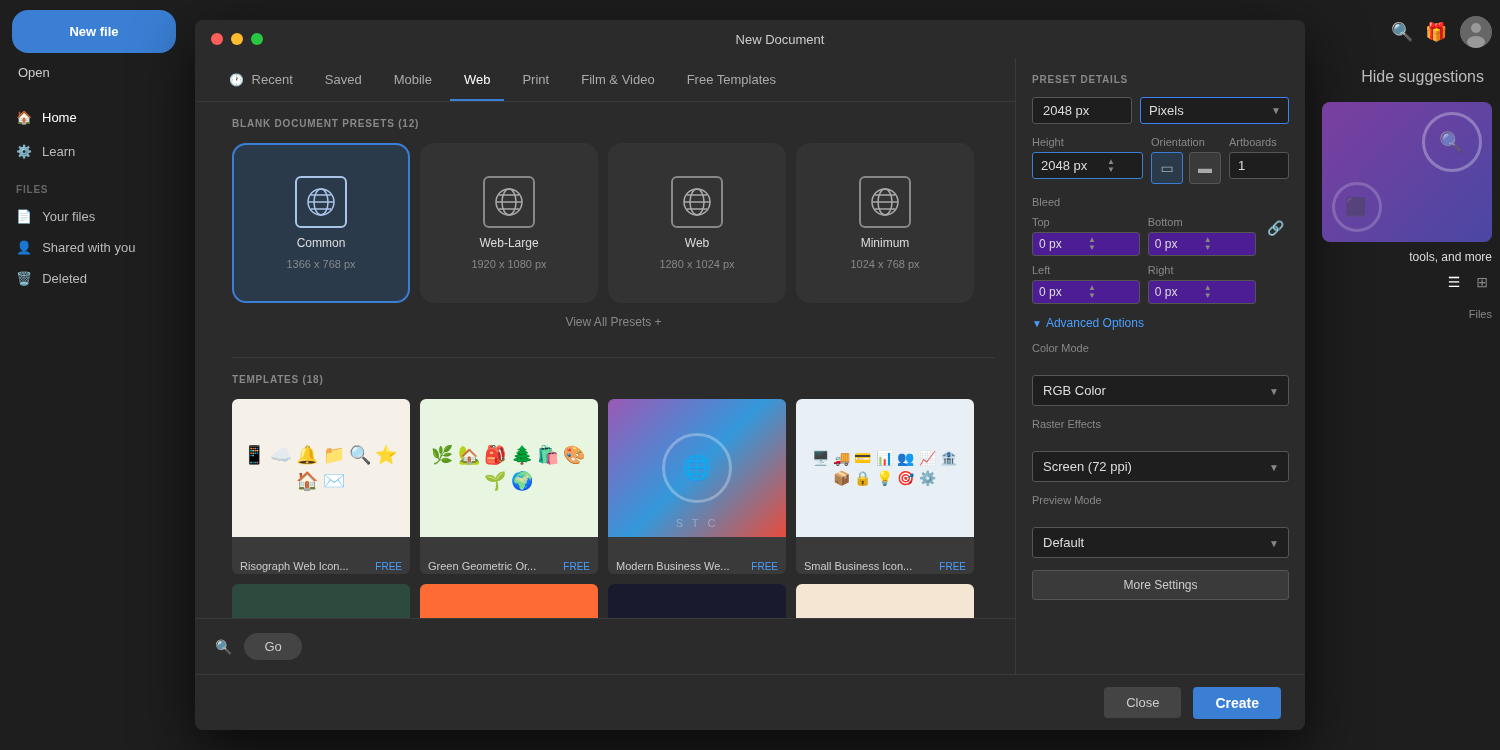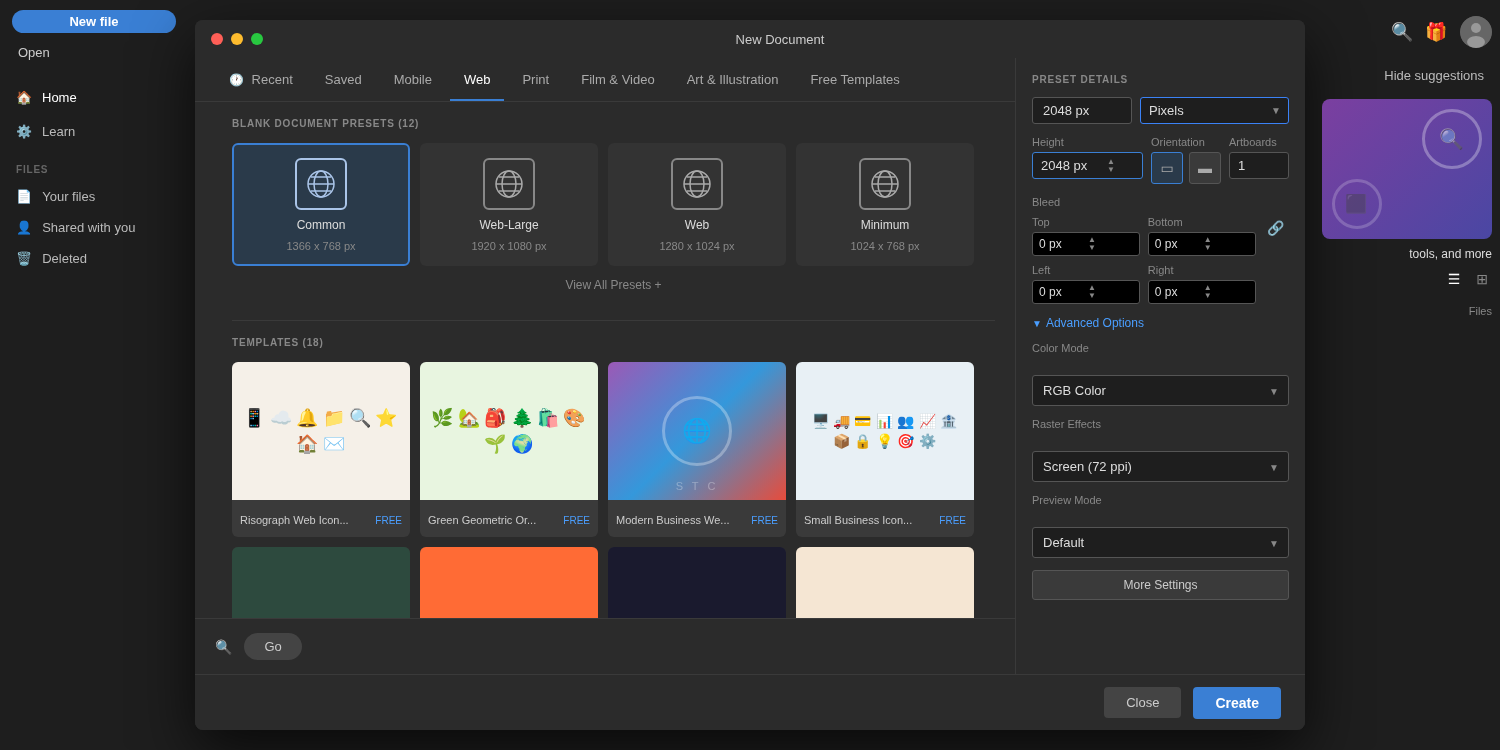--- a/index.html
+++ b/index.html
@@ -44,21 +44,21 @@
       padding: 0 12px 16px;
       display: flex;
       flex-direction: column;
       gap: 8px;
     }
     .btn-new-file {
       background: #3a7fd4;
       color: white;
       border: none;
       border-radius: 16px;
-      padding: 4px 18px;
+      padding: 14px 18px;
       font-size: 13px;
       font-weight: 600;
       cursor: pointer;
       text-align: center;
     }
     .btn-open {
       background: transparent;
       color: #ccc;
       border: none;
       font-size: 13px;
@@ -137,21 +137,21 @@
       height: 32px;
       border-radius: 50%;
       background: #555;
       overflow: hidden;
       display: flex;
       align-items: center;
       justify-content: center;
     }
     .hide-suggestions-btn {
       color: #bbb;
-      font-size: 13px;
+      font-size: 16px;
       cursor: pointer;
       padding: 4px 8px;
       margin-top: 8px;
       white-space: nowrap;
     }
     .right-panel-card {
       width: 170px;
       height: 140px;
       background: linear-gradient(135deg, #7b3fa0, #4a47a3);
       border-radius: 8px;
@@ -278,23 +278,23 @@
       text-transform: uppercase;
       margin-bottom: 14px;
     }
     .presets-grid {
       display: flex;
       gap: 10px;
       flex-wrap: wrap;
     }
     .preset-card {
       width: 178px;
-      height: 123px;
+      height: 160px;
       background: #333;
-      border-radius: 6px;
+      border-radius: 14px;
       display: flex;
       flex-direction: column;
       align-items: center;
       justify-content: center;
       cursor: pointer;
       border: 2px solid transparent;
       gap: 8px;
       padding: 12px;
     }
     .preset-card.selected {
@@ -379,21 +379,21 @@
     .template-thumb-bottom2 {
       background: #ff6b35;
     }
     .template-thumb-bottom3 {
       background: #1a1a2e;
     }
     .template-thumb-bottom4 {
       background: #f5e6d3;
     }
     .template-info {
-      padding: 14px 8px;
+      padding: 23px 8px;
       display: flex;
       align-items: center;
       justify-content: space-between;
     }
     .template-name {
       color: #ccc;
       font-size: 11px;
       overflow: hidden;
       text-overflow: ellipsis;
       white-space: nowrap;
@@ -603,21 +603,21 @@
     }
     .three-col {
       display: flex;
       gap: 8px;
     }
     .bleed-col { flex: 1; }
     .bleed-label { color: #888; font-size: 11px; margin-bottom: 4px; }
     .bleed-input-wrap {
       display: flex;
       align-items: center;
-      background: #000000;
+      background: #4c1d95;
       border: 1px solid #555;
       border-radius: 3px;
     }
     .bleed-input {
       background: transparent;
       border: none;
       outline: none;
       color: #ddd;
       font-size: 12px;
       padding: 4px 6px;
@@ -779,21 +779,20 @@
         <div class="tabs-bar">
           <div class="tab">
             <span class="tab-icon">🕐</span>
             <span>Recent</span>
           </div>
           <div class="tab">Saved</div>
           <div class="tab">Mobile</div>
           <div class="tab active">Web</div>
           <div class="tab">Print</div>
           <div class="tab">Film &amp; Video</div>
-          <div class="tab">Art &amp; Illustration</div>
           <div class="tab">Free Templates</div>
         </div>
 
         <div class="modal-content-scroll">
 
           <div class="section">
             <div class="section-header">
               <span>BLANK DOCUMENT PRESETS</span>
               <span>(12)</span>
             </div>

